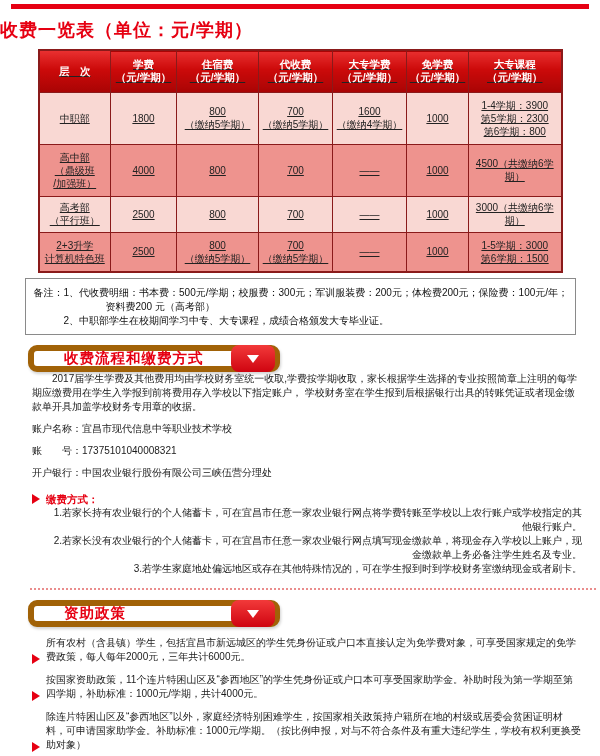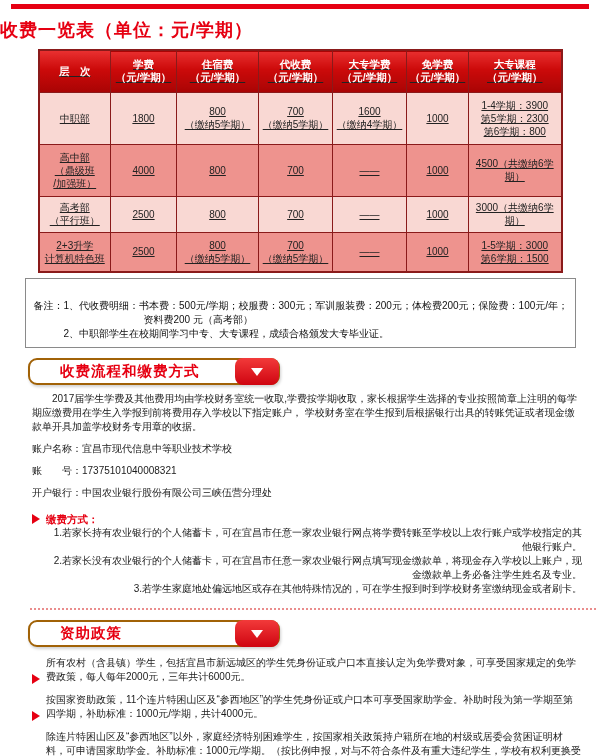--- a/index.html
+++ b/index.html
@@ -55,36 +55,36 @@
   .r0 td { height: 52px; }
   .r1 td { height: 52px; }
   .r2 td { height: 36px; }
   .r3 td { height: 40px; }
 
   
   .notes-box {
     width: 551px;
     margin: 5px auto 0 auto;
     border: 1px solid #8a8a8a;
-    padding: 20px 6px 6px 8px;
+    padding: 7px 6px 6px 8px;
     font-size: 10px;
     line-height: 14px;
     color: #111;
   }
-  .notes-box .indent-deep { margin-left: 110px; }
+  .notes-box .indent-deep { margin-left: 72px; }
   .notes-box .indent-num { margin-left: 30px; }
 
   
   .banner {
     display: flex;
     align-items: center;
     justify-content: space-between;
     width: 252px; height: 27px;
     margin: 10px 0 0 28px;
-    border: 2px solid #a16207;
+    border: 6px solid #a16207;
     border-radius: 9px;
     background: #ffffff;
     box-shadow: 1px 2px 3px rgba(0,0,0,0.18);
     padding-left: 30px;
   }
   .banner-label {
     color: #e60012;
     font-size: 14.5px;
     font-weight: bold;
     letter-spacing: 1px;
@@ -98,21 +98,21 @@
   }
   .tri-down {
     width: 0; height: 0;
     border-left: 6px solid transparent;
     border-right: 6px solid transparent;
     border-top: 8px solid #ffffff;
   }
 
   
   .content { padding: 0 18px 0 32px; font-size: 10px; line-height: 14px; color: #1a1a1a; }
-  .para-main { margin-top: 7px; text-indent: 2em; }
+  .para-main { margin-top: 0; text-indent: 2em; }
   .acct-line { margin-top: 8px; }
   .red-label-row { display: flex; align-items: center; margin-top: 12px; }
   .red-label { color: #e60012; font-weight: bold; font-size: 10.5px; }
   .pay-item { text-indent: 1.8em; text-align: right; }
 
   .tri-right {
     width: 0; height: 0;
     border-top: 5px solid transparent;
     border-bottom: 5px solid transparent;
     border-left: 8px solid #e60012;

